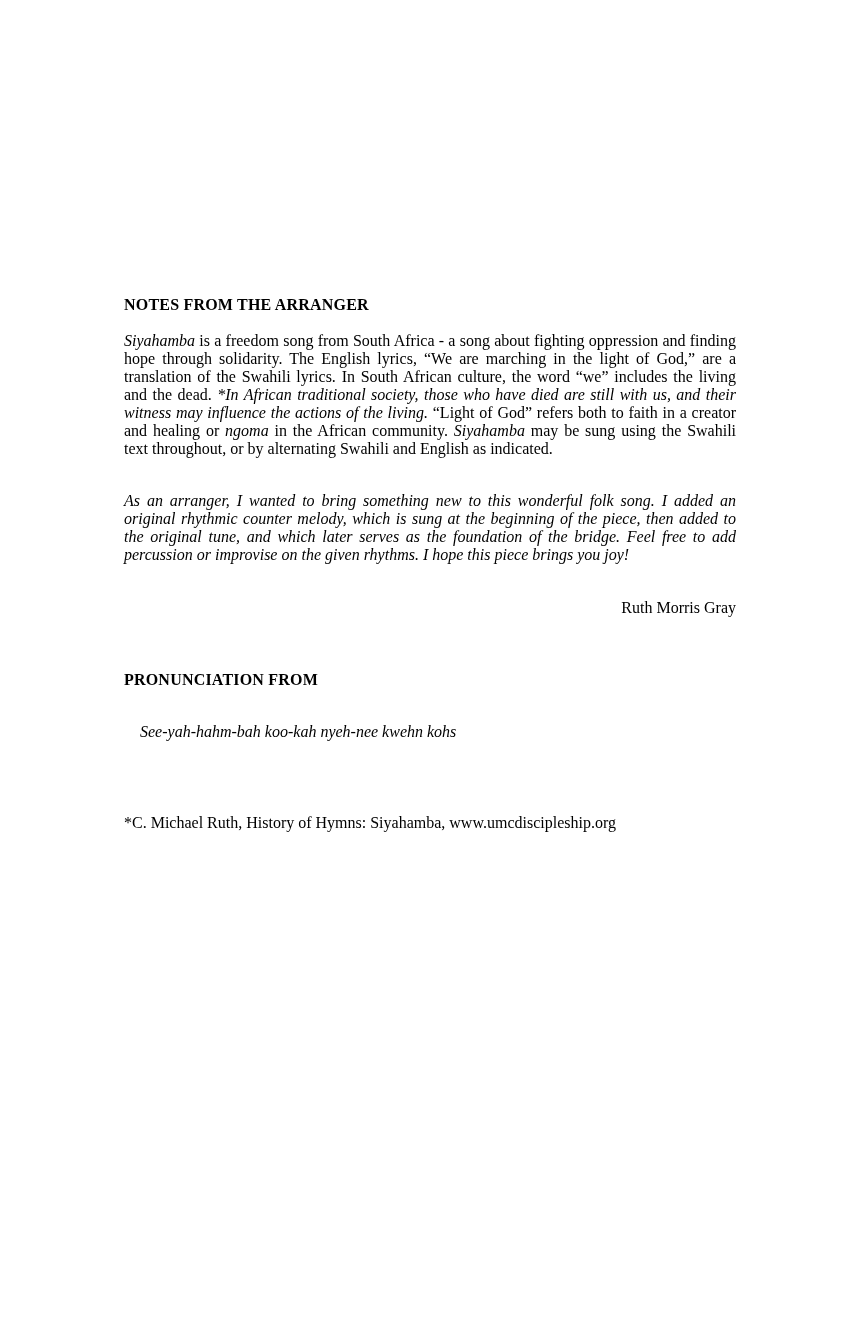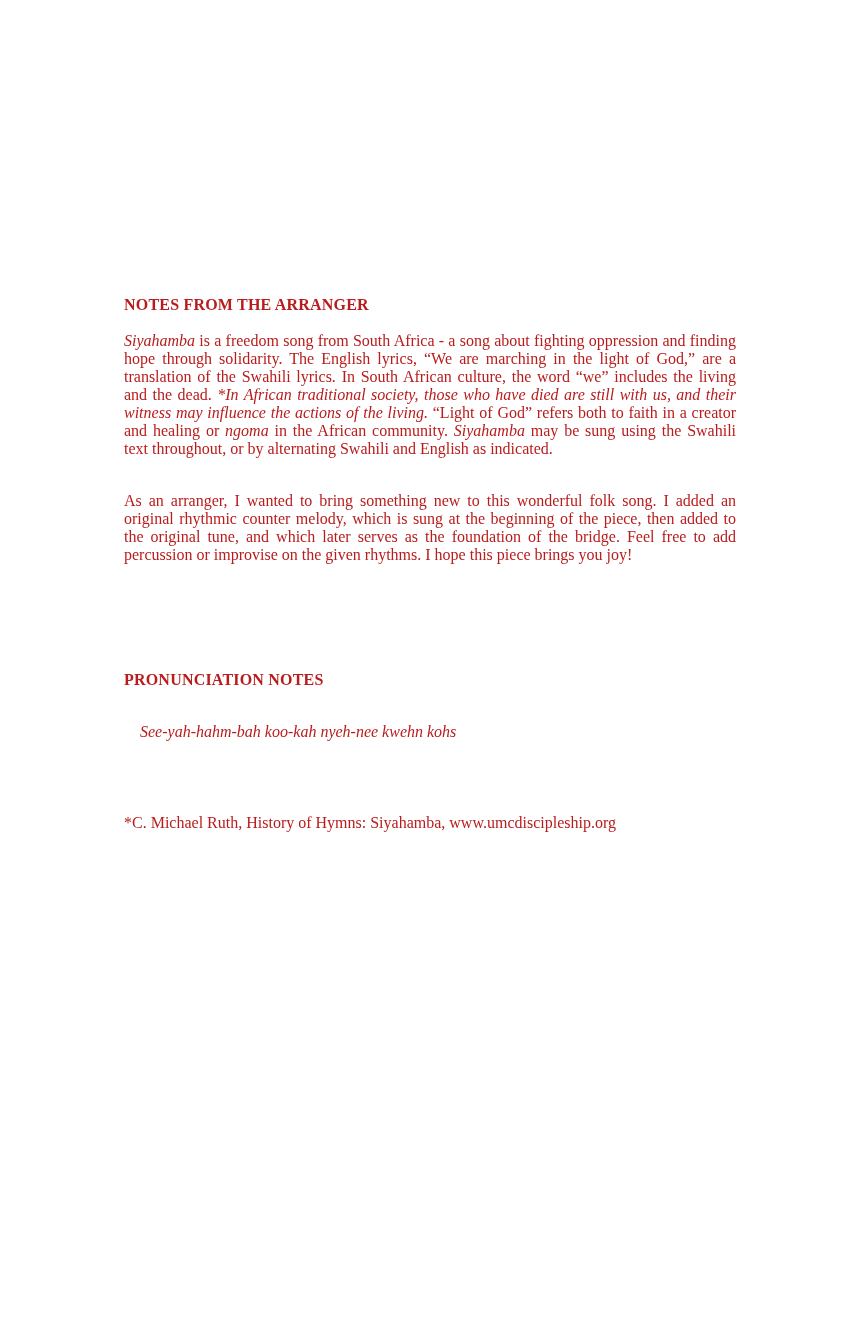--- a/index.html
+++ b/index.html
@@ -5,21 +5,21 @@
   html, body {
     margin: 0;
     padding: 0;
     background: #ffffff;
   }
   .page {
     position: relative;
     width: 864px;
     height: 1343px;
     background: #ffffff;
-    color: #b91c1c;
+    color: #000000;
     font-family: "Liberation Serif", "DejaVu Serif", serif;
     font-size: 16px;
     line-height: 18px;
     overflow: hidden;
   }
   .col {
     position: absolute;
     left: 124px;
     width: 612px;
   }
@@ -34,37 +34,38 @@
   }
   .signature {
     text-align: right;
   }
   .italic {
     font-style: italic;
     margin-top: 29px;
   }
   #arranger-heading   { top: 296px; }
   #arranger-para-1    { top: 332px; }
-  #arranger-para-2    { top: 492px; }
+  #arranger-para-2    { top: 492px; font-style: italic; }
   #arranger-signature { top: 599px; }
   #pronunciation-heading { top: 671px; }
   #pronunciation-text    { top: 707px; }
   #footnote              { top: 814px; }
 </style>
 </head>
 <body>
 
 <div class="page">
 
   <h2 id="arranger-heading" class="col heading" style="margin:0;">NOTES FROM THE ARRANGER</h2>
 
   <p id="arranger-para-1" class="col para" style="margin:0;"><span class="italic">Siyahamba</span><span> is a freedom song from South Africa - a song about fighting oppression and finding hope through solidarity. The English lyrics, “We are marching in the light of God,” are a translation of the Swahili lyrics. In South African culture, the word “we” includes the living and the dead. </span><span class="italic">*In African traditional society, those who have died are still with us, and their witness may influence the actions of the living.</span><span> “Light of God” refers both to faith in a creator and healing or </span><span class="italic">ngoma</span><span> in the African community. </span><span class="italic">Siyahamba</span><span> may be sung using the Swahili text throughout, or by alternating Swahili and English as indicated.</span></p>
 
   <p id="arranger-para-2" class="col para" style="margin:0;">As an arranger, I wanted to bring something new to this wonderful folk song. I added an original rhythmic counter melody, which is sung at the beginning of the piece, then added to the original tune, and which later serves as the foundation of the bridge. Feel free to add percussion or improvise on the given rhythms. I hope this piece brings you joy!</p>
 
+  <p id="arranger-signature" class="col signature" style="margin:0;">Ruth Morris Gray</p>
 
-  <h2 id="pronunciation-heading" class="col heading" style="margin:0;">PRONUNCIATION NOTES</h2>
+  <h2 id="pronunciation-heading" class="col heading" style="margin:0;">PRONUNCIATION FROM</h2>
 
   <p id="pronunciation-text" class="col italic" style="margin:16px;">See-yah-hahm-bah koo-kah nyeh-nee kwehn kohs</p>
 
   <p id="footnote" class="col" style="margin:0;">*C. Michael Ruth, History of Hymns: Siyahamba, www.umcdiscipleship.org</p>
 
 </div>
 
 </body></html>

